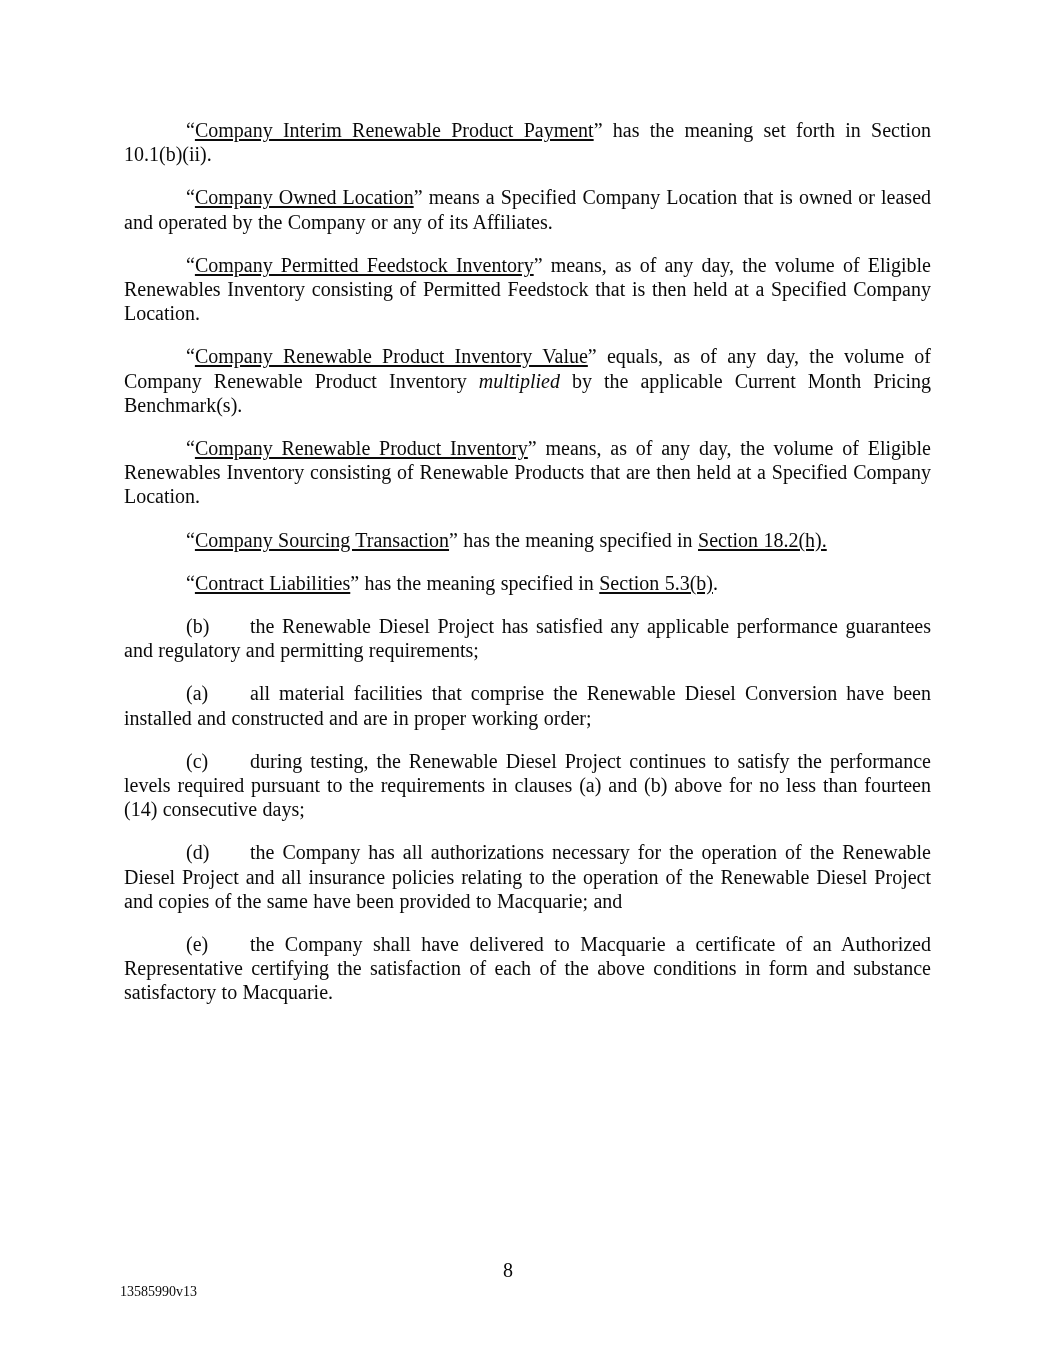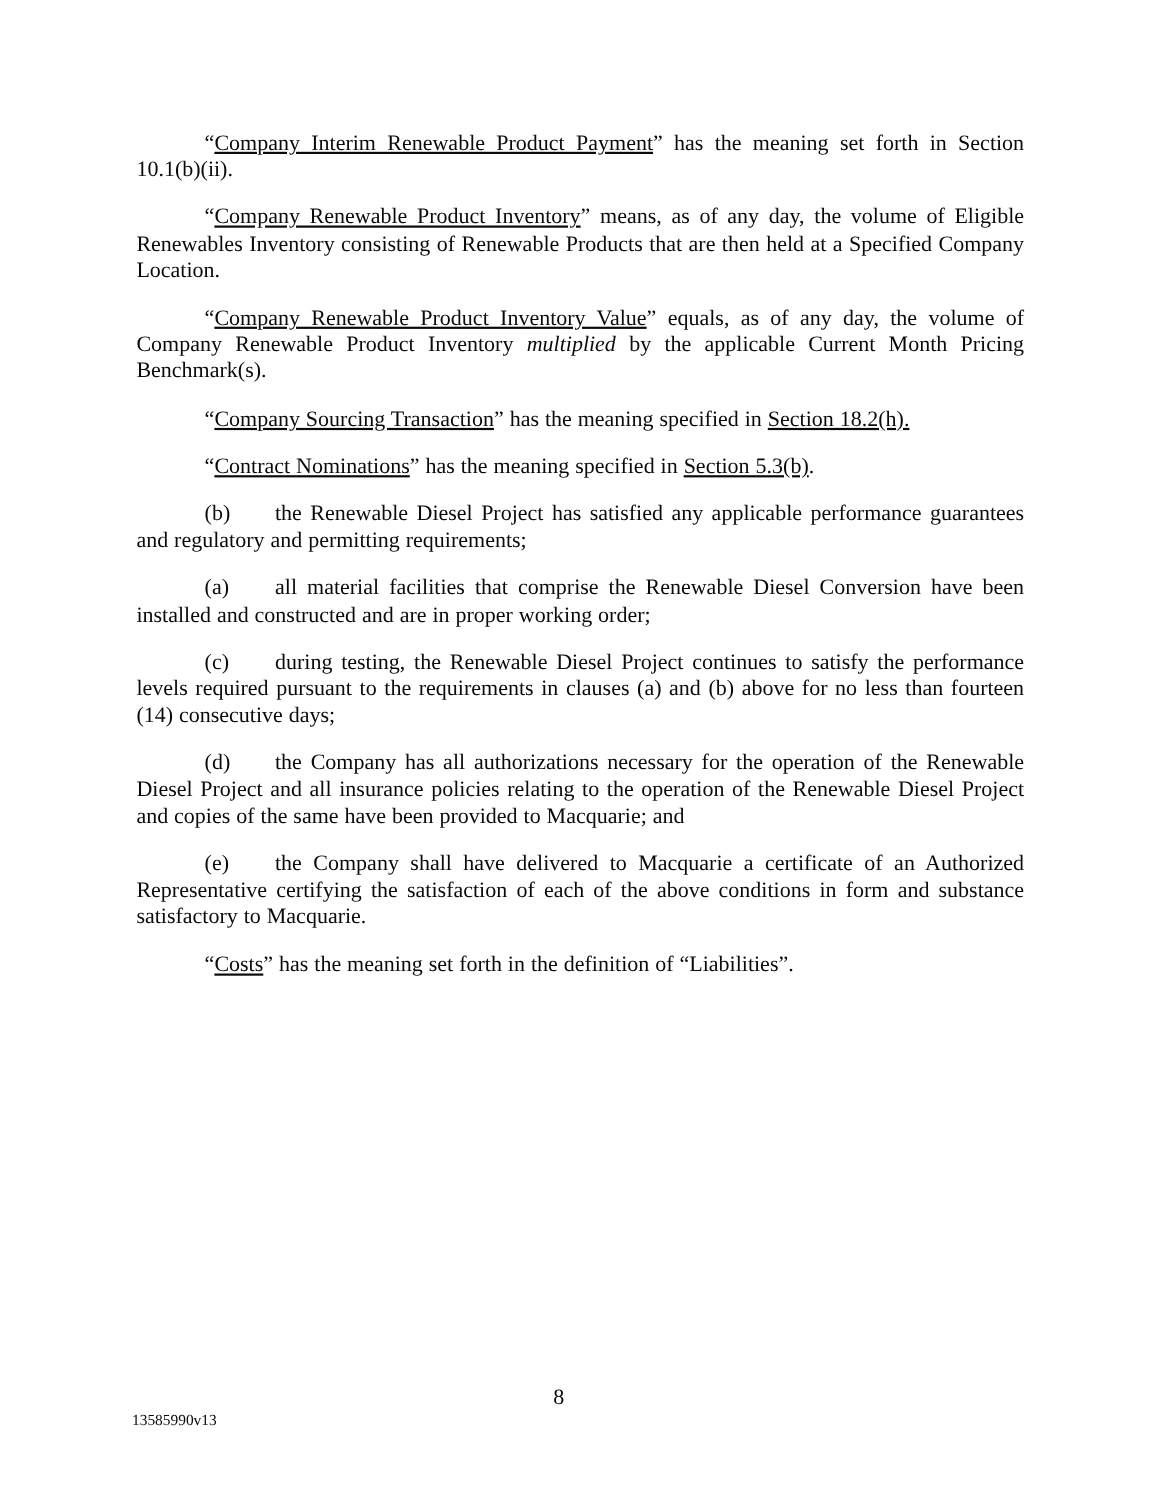--- a/index.html
+++ b/index.html
@@ -54,26 +54,27 @@
     font-size: 14px;
     line-height: 16px;
   }
 </style>
 </head>
 <body>
 
 <div class="page">
   <div class="content">
       <p class="para"><span>“</span><span class="run-u">Company Interim Renewable Product Payment</span><span>” has the meaning set forth in Section 10.1(b)(ii).</span></p>
+      <p class="para"><span>“</span><span class="run-u">Company Owned Location</span><span>” means a Specified Company Location that is owned or leased and operated by the Company or any of its Affiliates.</span></p>
+      <p class="para"><span>“</span><span class="run-u">Company Permitted Feedstock Inventory</span><span>” means, as of any day, the volume of Eligible Renewables Inventory consisting of Permitted Feedstock that is then held at a Specified Company Location.</span></p>
+      <p class="para"><span>“</span><span class="run-u">Company Renewable Product Inventory Value</span><span>” equals, as of any day, the volume of Company Renewable Product Inventory </span><span class="run-i">multiplied</span><span> by the applicable Current Month Pricing Benchmark(s).</span></p>
       <p class="para"><span>“</span><span class="run-u">Company Renewable Product Inventory</span><span>” means, as of any day, the volume of Eligible Renewables Inventory consisting of Renewable Products that are then held at a Specified Company Location.</span></p>
-      <p class="para"><span>“</span><span class="run-u">Company Renewable Product Inventory Value</span><span>” equals, as of any day, the volume of Company Renewable Product Inventory </span><span class="run-i">multiplied</span><span> by the applicable Current Month Pricing Benchmark(s).</span></p>
       <p class="para"><span>“</span><span class="run-u">Company Sourcing Transaction</span><span>” has the meaning specified in </span><span class="run-u">Section 18.2(h).</span></p>
-      <p class="para"><span>“</span><span class="run-u">Contract Nominations</span><span>” has the meaning specified in </span><span class="run-u">Section 5.3(b)</span><span>.</span></p>
+      <p class="para"><span>“</span><span class="run-u">Contract Liabilities</span><span>” has the meaning specified in </span><span class="run-u">Section 5.3(b)</span><span>.</span></p>
       <p class="para"><span class="run-tab">(b)</span><span>the Renewable Diesel Project has satisfied any applicable performance guarantees and regulatory and permitting requirements;</span></p>
       <p class="para"><span class="run-tab">(a)</span><span>all material facilities that comprise the Renewable Diesel Conversion have been installed and constructed and are in proper working order;</span></p>
       <p class="para"><span class="run-tab">(c)</span><span>during testing, the Renewable Diesel Project continues to satisfy the performance levels required pursuant to the requirements in clauses (a) and (b) above for no less than fourteen (14) consecutive days;</span></p>
       <p class="para"><span class="run-tab">(d)</span><span>the Company has all authorizations necessary for the operation of the Renewable Diesel Project and all insurance policies relating to the operation of the Renewable Diesel Project and copies of the same have been provided to Macquarie; and</span></p>
       <p class="para"><span class="run-tab">(e)</span><span>the Company shall have delivered to Macquarie a certificate of an Authorized Representative certifying the satisfaction of each of the above conditions in form and substance satisfactory to Macquarie.</span></p>
-      <p class="para"><span>“</span><span class="run-u">Costs</span><span>” has the meaning set forth in the definition of “Liabilities”.</span></p>
     </div>
   <div class="page-number">8</div>
   <div class="footer-left">13585990v13</div>
 </div>
 
 </body></html>

